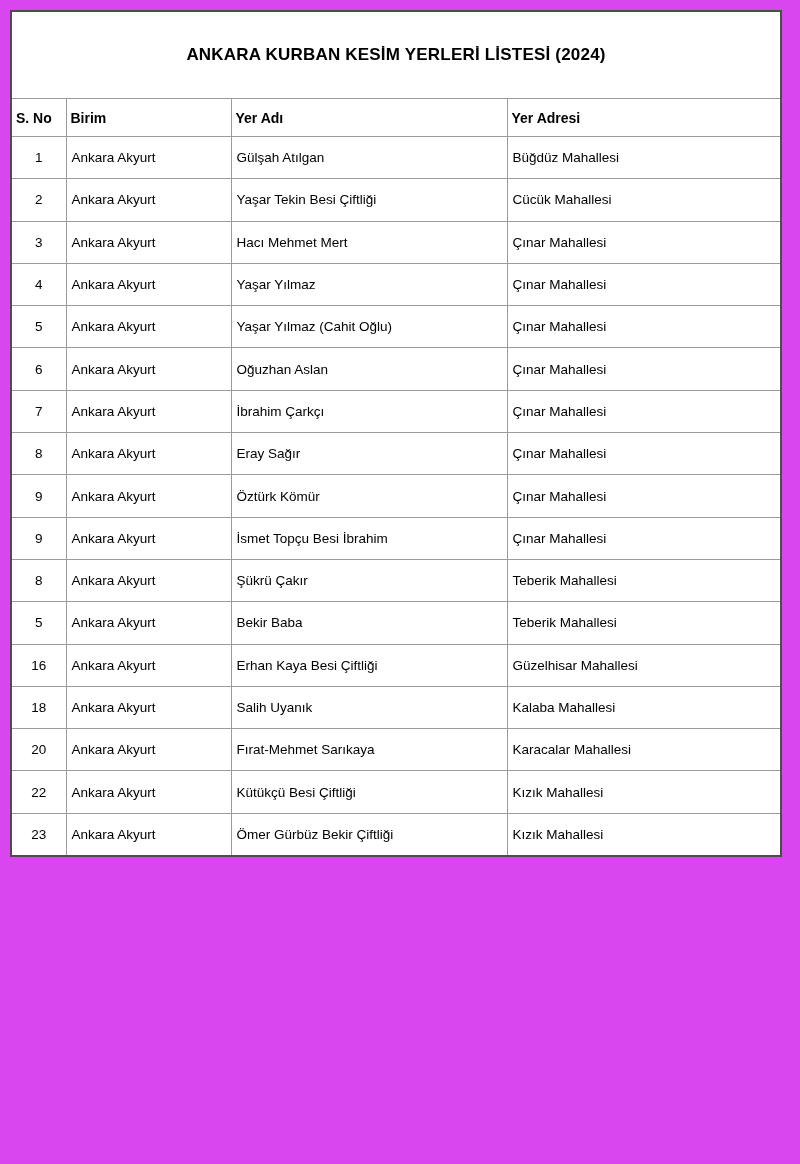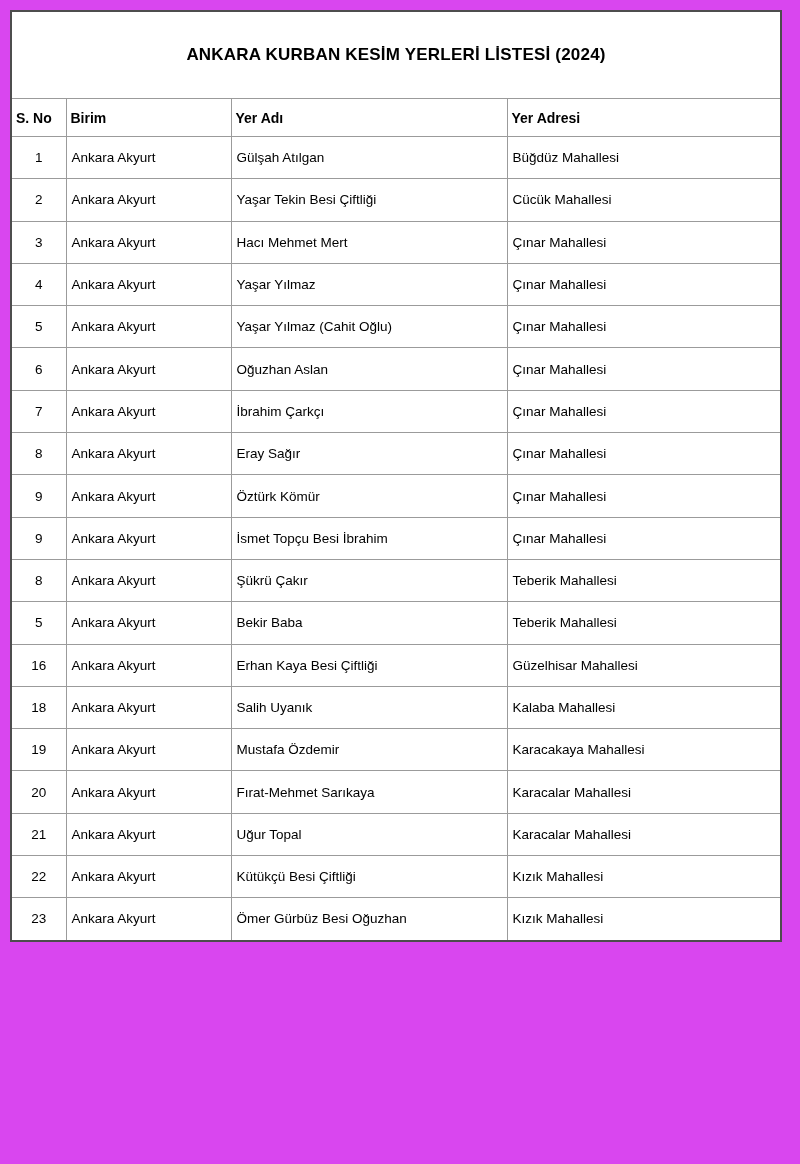--- a/index.html
+++ b/index.html
@@ -163,44 +163,32 @@
           <td class="c-left">Erhan Kaya Besi Çiftliği</td>
           <td class="c-left">Güzelhisar Mahallesi</td>
         </tr>
         <tr>
           <td class="c-no">18</td>
           <td class="c-left">Ankara Akyurt</td>
           <td class="c-left">Salih Uyanık</td>
           <td class="c-left">Kalaba Mahallesi</td>
         </tr>
         <tr>
-          <td class="c-no">19</td>
-          <td class="c-left">Ankara Akyurt</td>
-          <td class="c-left">Mustafa Özdemir</td>
-          <td class="c-left">Karacakaya Mahallesi</td>
-        </tr>
-        <tr>
           <td class="c-no">20</td>
           <td class="c-left">Ankara Akyurt</td>
           <td class="c-left">Fırat-Mehmet Sarıkaya</td>
-          <td class="c-left">Karacalar Mahallesi</td>
-        </tr>
-        <tr>
-          <td class="c-no">21</td>
-          <td class="c-left">Ankara Akyurt</td>
-          <td class="c-left">Uğur Topal</td>
           <td class="c-left">Karacalar Mahallesi</td>
         </tr>
         <tr>
           <td class="c-no">22</td>
           <td class="c-left">Ankara Akyurt</td>
           <td class="c-left">Kütükçü Besi Çiftliği</td>
           <td class="c-left">Kızık Mahallesi</td>
         </tr>
         <tr>
           <td class="c-no">23</td>
           <td class="c-left">Ankara Akyurt</td>
-          <td class="c-left">Ömer Gürbüz Besi Oğuzhan</td>
+          <td class="c-left">Ömer Gürbüz Bekir Çiftliği</td>
           <td class="c-left">Kızık Mahallesi</td>
         </tr>
       </tbody>
   </table>
 </div>
 
 </body></html>

